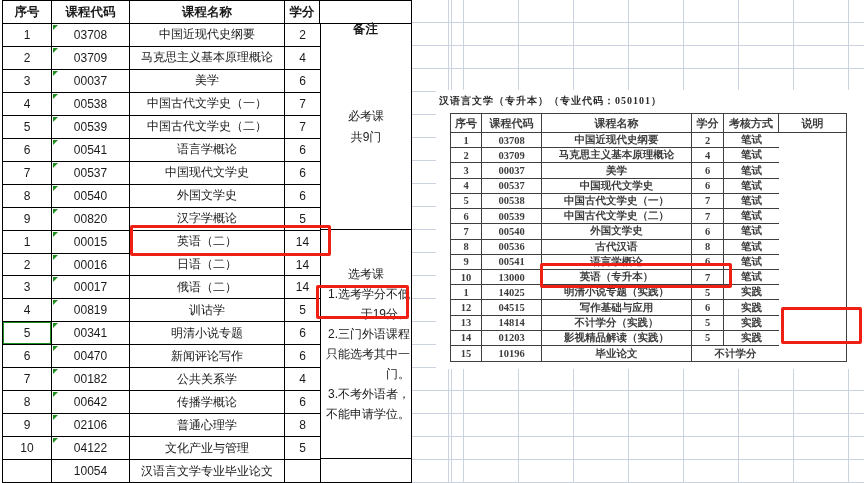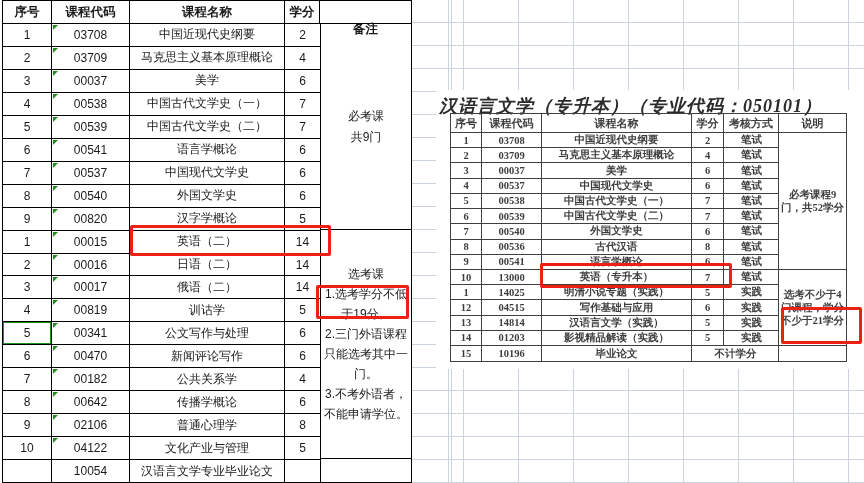--- a/index.html
+++ b/index.html
@@ -44,30 +44,30 @@
 
   .flag {
     position:absolute; top:1px; left:1px; width:0; height:0;
     border-top:5px solid #1e8e1e; border-right:5px solid transparent;
   }
   .lt-body > div.lt-row:nth-of-type(20) .flag { display:none; }
   .lt-body > div.lt-row:nth-of-type(14) .c-no { box-shadow: inset 0 0 0 1px #1e8e1e; }
 
   .remark-col { position:absolute; top:23px; right:0; width:91px; bottom:0; border-left:1px solid #000; display:flex; flex-direction:column; z-index:2; }
   .remark-required { flex:9; border-bottom:1px solid #000; display:flex; flex-direction:column; align-items:center; justify-content:center; line-height:21px; }
-  .remark-elective { flex:10; border-bottom:1px solid #000; display:flex; flex-direction:column; align-items:center; justify-content:center; text-align:center; line-height:20px; padding:0 1px; }
+  .remark-elective { flex:10; border-bottom:1px solid #000; display:flex; flex-direction:column; align-items:center; justify-content:center; text-align:right; line-height:20px; padding:0 1px; }
   .remark-empty { flex:1; }
 
   
   .right-panel {
     position:absolute; left:436px; top:90px; width:428px; height:279px;
     background:#fff; z-index:1;
     font-family:"Liberation Serif","DejaVu Serif",serif; color:#3d3d3d; font-weight:bold;
   }
-  .rt-title { position:absolute; left:3px; top:4px; font-size:18px; color:#2b2b2b; letter-spacing:1px;font-style:italic; }
+  .rt-title { position:absolute; left:3px; top:4px; font-size:10px; color:#2b2b2b; letter-spacing:1px; }
   .right-table { position:absolute; left:14px; top:23px; width:397px; height:249px; border:1px solid #3f3f3f; font-size:10.5px; }
   .rt-header { display:flex; height:19px; border-bottom:1px solid #3f3f3f; font-size:11px; }
   .rt-header > div { display:flex; align-items:center; justify-content:center; border-right:1px solid #3f3f3f; }
   .rt-header > div:last-child { border-right:none; }
   .rw-no { width:31px; } .rw-code { width:60px; } .rw-name { width:150px; } .rw-credit { width:32px; } .rw-method { width:55px; } .rw-note { flex:1; }
 
   .rt-body { position:absolute; left:0; top:19px; width:328px; bottom:15px; display:flex; flex-direction:column; }
   .rt-row { flex:1; display:flex; border-bottom:1px solid #3f3f3f; }
   .rt-row > div { display:flex; align-items:center; justify-content:center; border-right:1px solid #3f3f3f; }
   .rc-no { width:31px; } .rc-code { width:60px; } .rc-name { width:150px; } .rc-credit { width:32px; } .rc-method { flex:1; border-right:none !important; }
@@ -235,21 +235,21 @@
         <div class="c-name">训诂学</div>
         <div class="c-credit">5</div>
       </div>
 
       <div class="lt-row">
         <div class="c-no">5</div>
         <div class="c-code">
           <span class="flag"></span>
           <span>00341</span>
         </div>
-        <div class="c-name">公文写作与处理</div>
+        <div class="c-name">明清小说专题</div>
         <div class="c-credit">6</div>
       </div>
 
       <div class="lt-row">
         <div class="c-no">6</div>
         <div class="c-code">
           <span class="flag"></span>
           <span>00470</span>
         </div>
         <div class="c-name">新闻评论写作</div>
@@ -428,45 +428,40 @@
           <div class="rc-no">12</div>
           <div class="rc-code">04515</div>
           <div class="rc-name">写作基础与应用</div>
           <div class="rc-credit">6</div>
           <div class="rc-method">实践</div>
         </div>
 
         <div class="rt-row">
           <div class="rc-no">13</div>
           <div class="rc-code">14814</div>
-          <div class="rc-name">汉语言文学（实践）</div>
+          <div class="rc-name">不计学分（实践）</div>
           <div class="rc-credit">5</div>
           <div class="rc-method">实践</div>
         </div>
 
         <div class="rt-row">
           <div class="rc-no">14</div>
           <div class="rc-code">01203</div>
           <div class="rc-name">影视精品解读（实践）</div>
           <div class="rc-credit">5</div>
           <div class="rc-method">实践</div>
         </div>
       </div>
 
     <div class="rt-last">
       <div class="rl-no">15</div>
       <div class="rl-code">10196</div>
       <div class="rl-name">毕业论文</div>
       <div class="rl-merged">不计学分</div>
     </div>
 
-    <div class="rt-note-col">
-      <div class="rn-required">必考课程9门，共52学分</div>
-      <div class="rn-elective">选考不少于4门课程，学分不少于21学分</div>
-      <div class="rn-empty"></div>
-    </div>
   </div>
 </div>
 
 <div class="red-box red-box-1"></div>
 <div class="red-box red-box-2"></div>
 <div class="red-box red-box-3"></div>
 <div class="red-box red-box-4"></div>
 
 </body></html>

